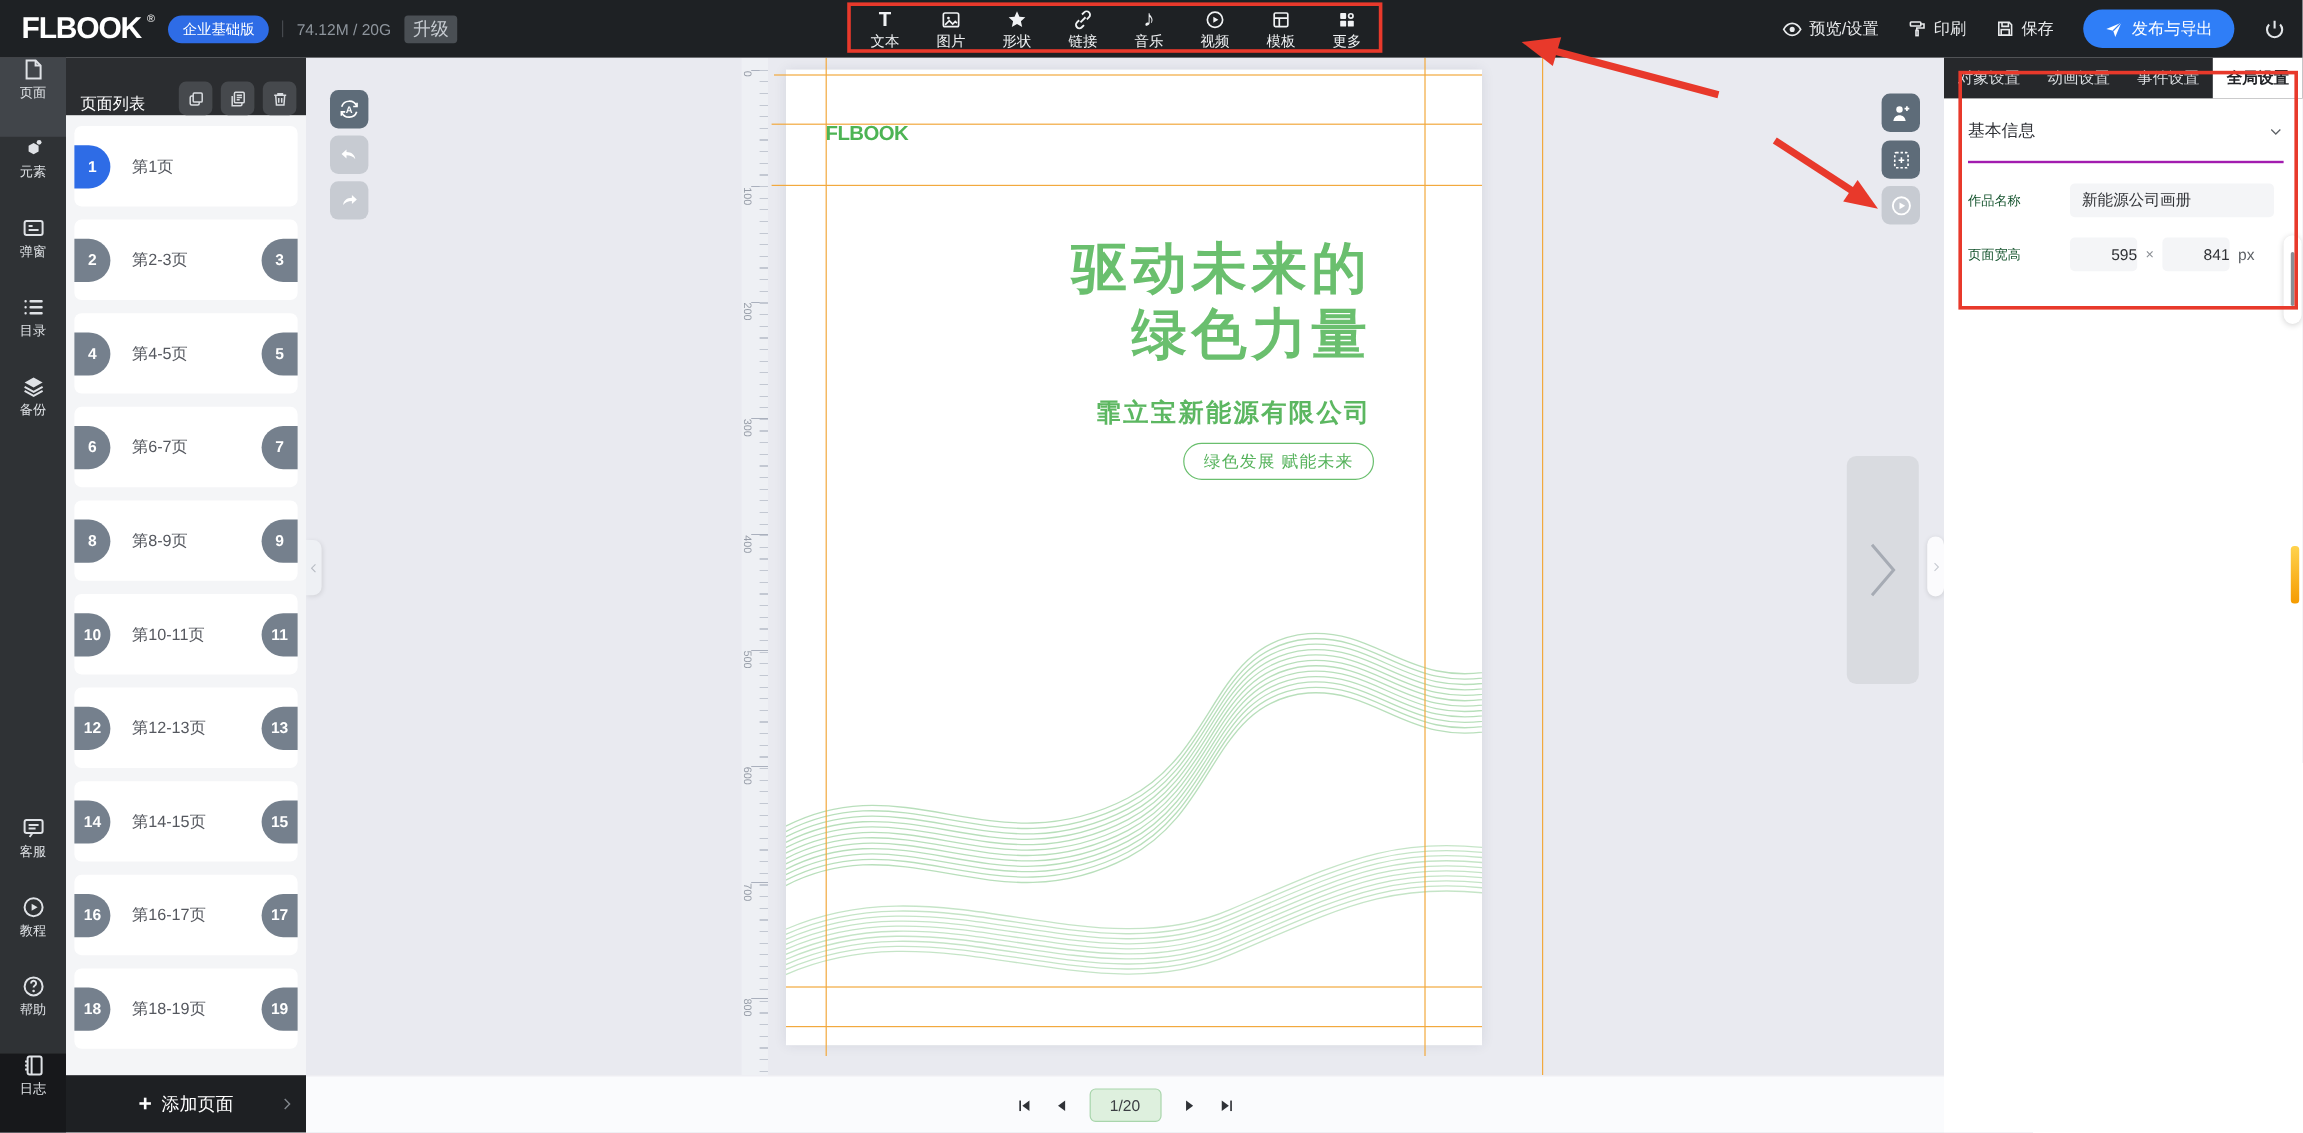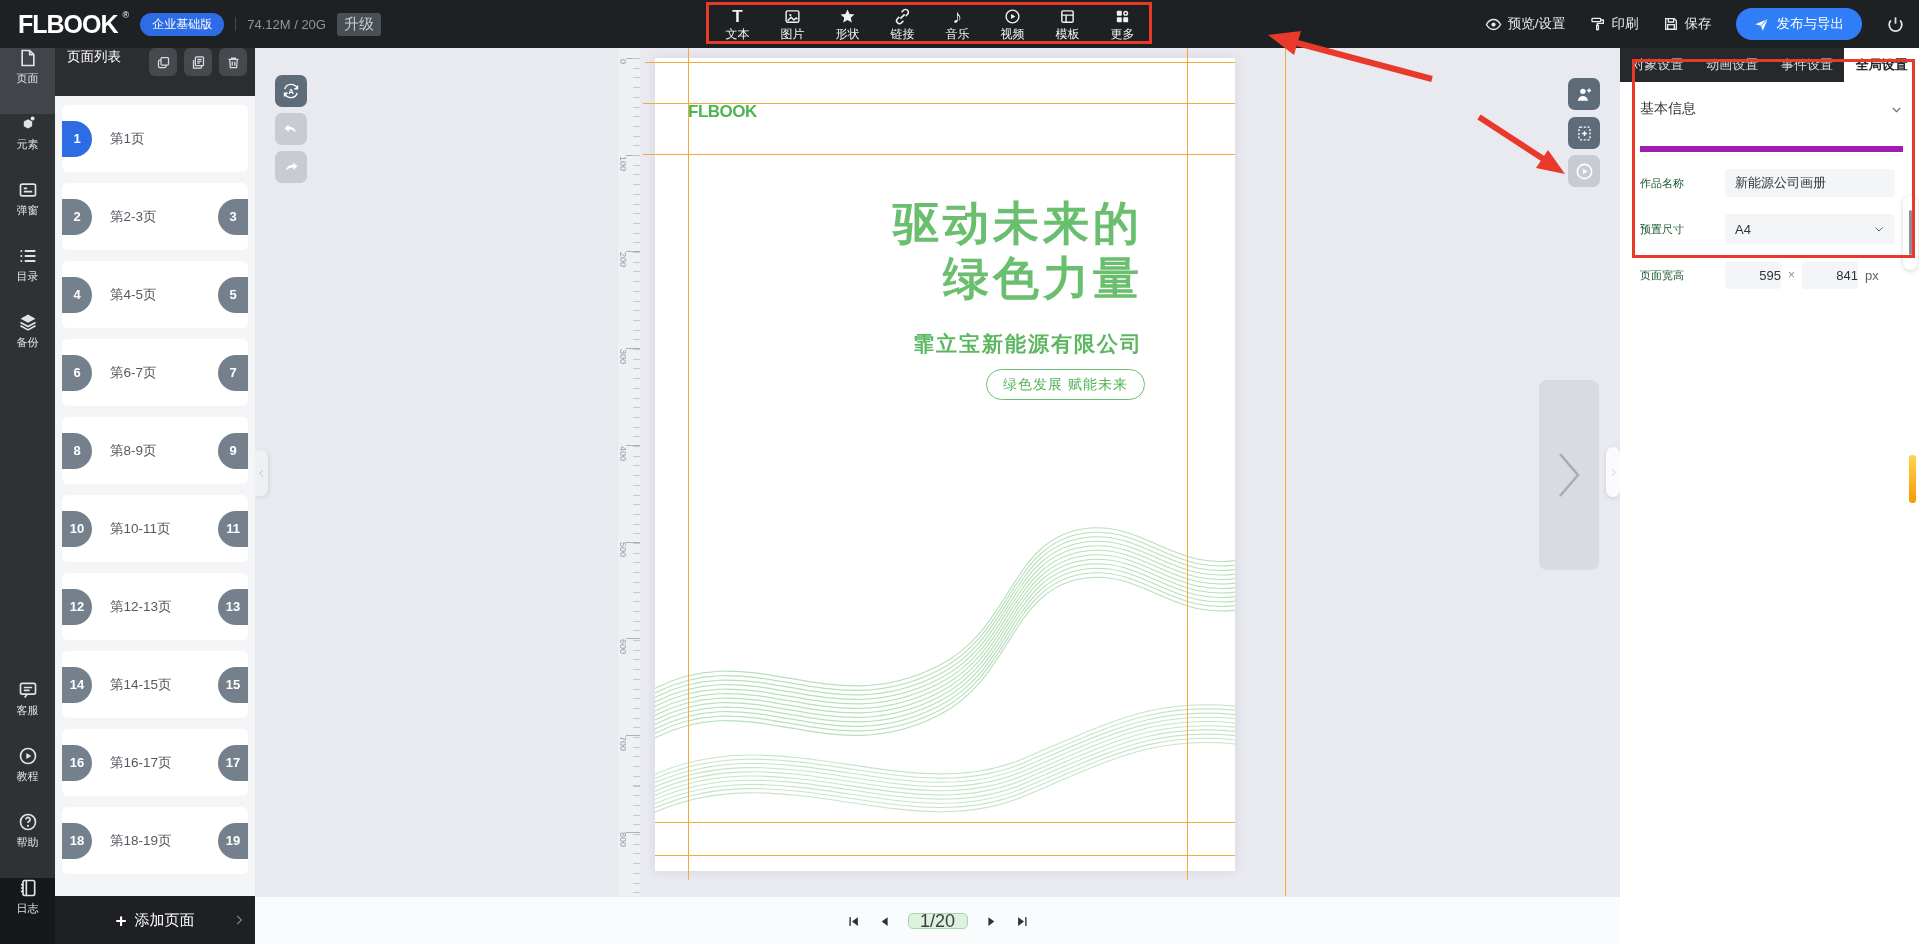--- a/index.html
+++ b/index.html
@@ -31,21 +31,21 @@
   
   .sidebar{position:absolute;left:0;top:48px;bottom:0;width:55px;background:#2f3235;display:flex;flex-direction:column;z-index:6}
   .sb-item{height:66px;flex:0 0 auto;display:flex;flex-direction:column;align-items:center;justify-content:flex-start;gap:5px;color:#dfe2e6;cursor:pointer}
   .sb-item.active{background:#41454a}
   .sb-item.last{background:#17181b}
   .sb-label{font-size:11px;line-height:1}
   .sb-spacer{flex:1}
 
   
   .pagelist{position:absolute;left:55px;top:48px;bottom:0;width:200px;background:#f4f5f7;z-index:6;display:flex;flex-direction:column}
-  .pl-head{height:48px;flex:0 0 auto;background:#2b2d30;display:flex;align-items:flex-start;padding:0 8px 0 12px}
+  .pl-head{height:48px;flex:0 0 auto;background:#2b2d30;display:flex;align-items:flex-end;padding:0 8px 0 12px}
   .pl-title{color:#fff;font-size:13.5px;flex:1}
   .pl-btn{width:28px;height:28px;border-radius:6px;background:#46494d;margin-left:7px;display:flex;align-items:center;justify-content:center;color:#d9dce0;cursor:pointer}
   .pl-list{flex:1;padding:9px 7px;display:flex;flex-direction:column;gap:11px;overflow:hidden}
   .pl-card{position:relative;height:67px;flex:0 0 auto;background:#fff;border-radius:6px;cursor:pointer}
   .pl-num{position:absolute;top:50%;transform:translateY(-50%);width:30px;height:36px;background:#75808d;color:#fff;font-size:13px;font-weight:bold;display:flex;align-items:center;justify-content:center}
   .pl-num.l{left:0;border-radius:0 18px 18px 0}
   .pl-num.r{right:0;border-radius:18px 0 0 18px}
   .pl-card.active .pl-num.l{background:#2e6ce6}
   .pl-label{position:absolute;left:48px;top:0;bottom:0;display:flex;align-items:center;font-size:13.5px;color:#55585f}
   .pl-add{height:48px;flex:0 0 auto;background:#1e2023;display:flex;align-items:center;justify-content:center;gap:8px;color:#fff;font-size:15px;position:relative;cursor:pointer}
@@ -72,31 +72,31 @@
   .pg-logo{position:absolute;left:33px;top:44px;color:#4db454;font-weight:800;font-size:17px;letter-spacing:-.5px}
   .pg-title{position:absolute;right:92px;top:138px;text-align:right;color:#6abf6e;font-weight:800;font-size:46px;line-height:1.2;letter-spacing:4px;white-space:nowrap}
   .pg-sub{position:absolute;right:92px;top:272px;color:#5cb761;font-weight:700;font-size:21px;letter-spacing:2px;white-space:nowrap}
   .pg-tag{position:absolute;right:90px;top:311px;height:31px;border:1.5px solid #6abf6e;border-radius:17px;color:#54b25a;font-size:14px;display:flex;align-items:center;padding:0 16px;letter-spacing:1px;white-space:nowrap}
   .waves{position:absolute;left:0;top:422px;width:580px;height:391px}
   
   .cfooter{position:absolute;left:0;right:0;bottom:0;height:48px;background:#fafbfd;border-top:1px solid #ebecf0;z-index:7}
   .align-group{position:absolute;left:20px;top:0;height:48px;display:flex;align-items:center;gap:13px;color:#c9cdd4}
   .pager{position:absolute;left:50%;top:0;height:48px;transform:translateX(-50%);display:flex;align-items:center;gap:16px;color:#2f3237}
   .pgbtn{display:flex;align-items:center;cursor:pointer}
-  .pagebox{width:60px;height:16px;background:#def0de;border:1px solid #a8d5ab;border-radius:5px;display:flex;align-items:center;justify-content:center;font-size:18px;color:#3b3e43;cursor:pointer}
+  .pagebox{width:60px;height:28px;background:#def0de;border:1px solid #a8d5ab;border-radius:5px;display:flex;align-items:center;justify-content:center;font-size:13px;color:#3b3e43;cursor:pointer}
   .view-group{position:absolute;right:18px;top:0;height:48px;display:flex;align-items:center;gap:17px;color:#54585e}
   .view-group .vi{cursor:pointer;display:flex;align-items:center}
 
   
   .rpanel{position:absolute;left:1620px;top:48px;right:0;bottom:0;background:#fff;z-index:6}
   .rtabs{display:flex;height:34px;background:#26282b}
   .rtab{flex:1;display:flex;align-items:center;justify-content:center;font-size:13px;color:#dadde0;cursor:pointer;white-space:nowrap}
   .rtab.active{background:#fff;color:#202226;font-weight:bold}
   .rbody{padding:18px 16px 0 20px}
-  .rsection{display:flex;align-items:center;justify-content:space-between;padding-bottom:28px;border-bottom:6px solid #a21caf;cursor:pointer}
+  .rsection{display:flex;align-items:center;justify-content:space-between;padding-bottom:16px;border-bottom:2px solid #a21caf;cursor:pointer}
   .rsection-title{font-size:14px;color:#303237}
   .rrow{display:flex;align-items:center;margin-top:17px}
   .rlabel2{width:85px;font-size:11px;color:#14532d;flex:0 0 auto}
   .rinput{width:170px;height:28px;background:#f4f5f7;border:none;border-radius:4px;padding:0 10px;font-size:13px;color:#303236;font-family:inherit}
   .rselect{width:170px;height:30px;background:#f4f5f7;border-radius:4px;display:flex;align-items:center;justify-content:space-between;padding:0 10px;font-size:13px;color:#303236;cursor:pointer}
   .rsize{display:flex;align-items:center;gap:7px}
   .rsize input{width:56px;height:28px;background:#f4f5f7;border:none;border-radius:4px;text-align:right;font-size:13px;color:#303236;font-family:inherit}
   .times{color:#8b8f95;font-size:12px}
   .unit{color:#5f6368;font-size:13px}
 
@@ -692,31 +692,20 @@
             <svg class="ic" width="13" height="13" viewBox="0 0 24 24">
               <use href="#sym-chev-d"></use>
             </svg>
           </span>
       </div>
       <div class="rrow">
         <span class="rlabel2">作品名称</span>
         <input class="rinput" type="text" value="新能源公司画册" style="">
       </div>
       <div class="rrow">
-        <span class="rlabel2">预置尺寸</span>
-        <div class="rselect">
-          <span>A4</span>
-          <span style="color:#5f6368">
-              <svg class="ic" width="12" height="12" viewBox="0 0 24 24">
-                <use href="#sym-chev-d"></use>
-              </svg>
-            </span>
-        </div>
-      </div>
-      <div class="rrow">
         <span class="rlabel2">页面宽高</span>
         <div class="rsize">
           <input type="text" value="595" style="">
           <span class="times">×</span>
           <input type="text" value="841" style="">
           <span class="unit">px</span>
         </div>
       </div>
     </div>
   </aside>

